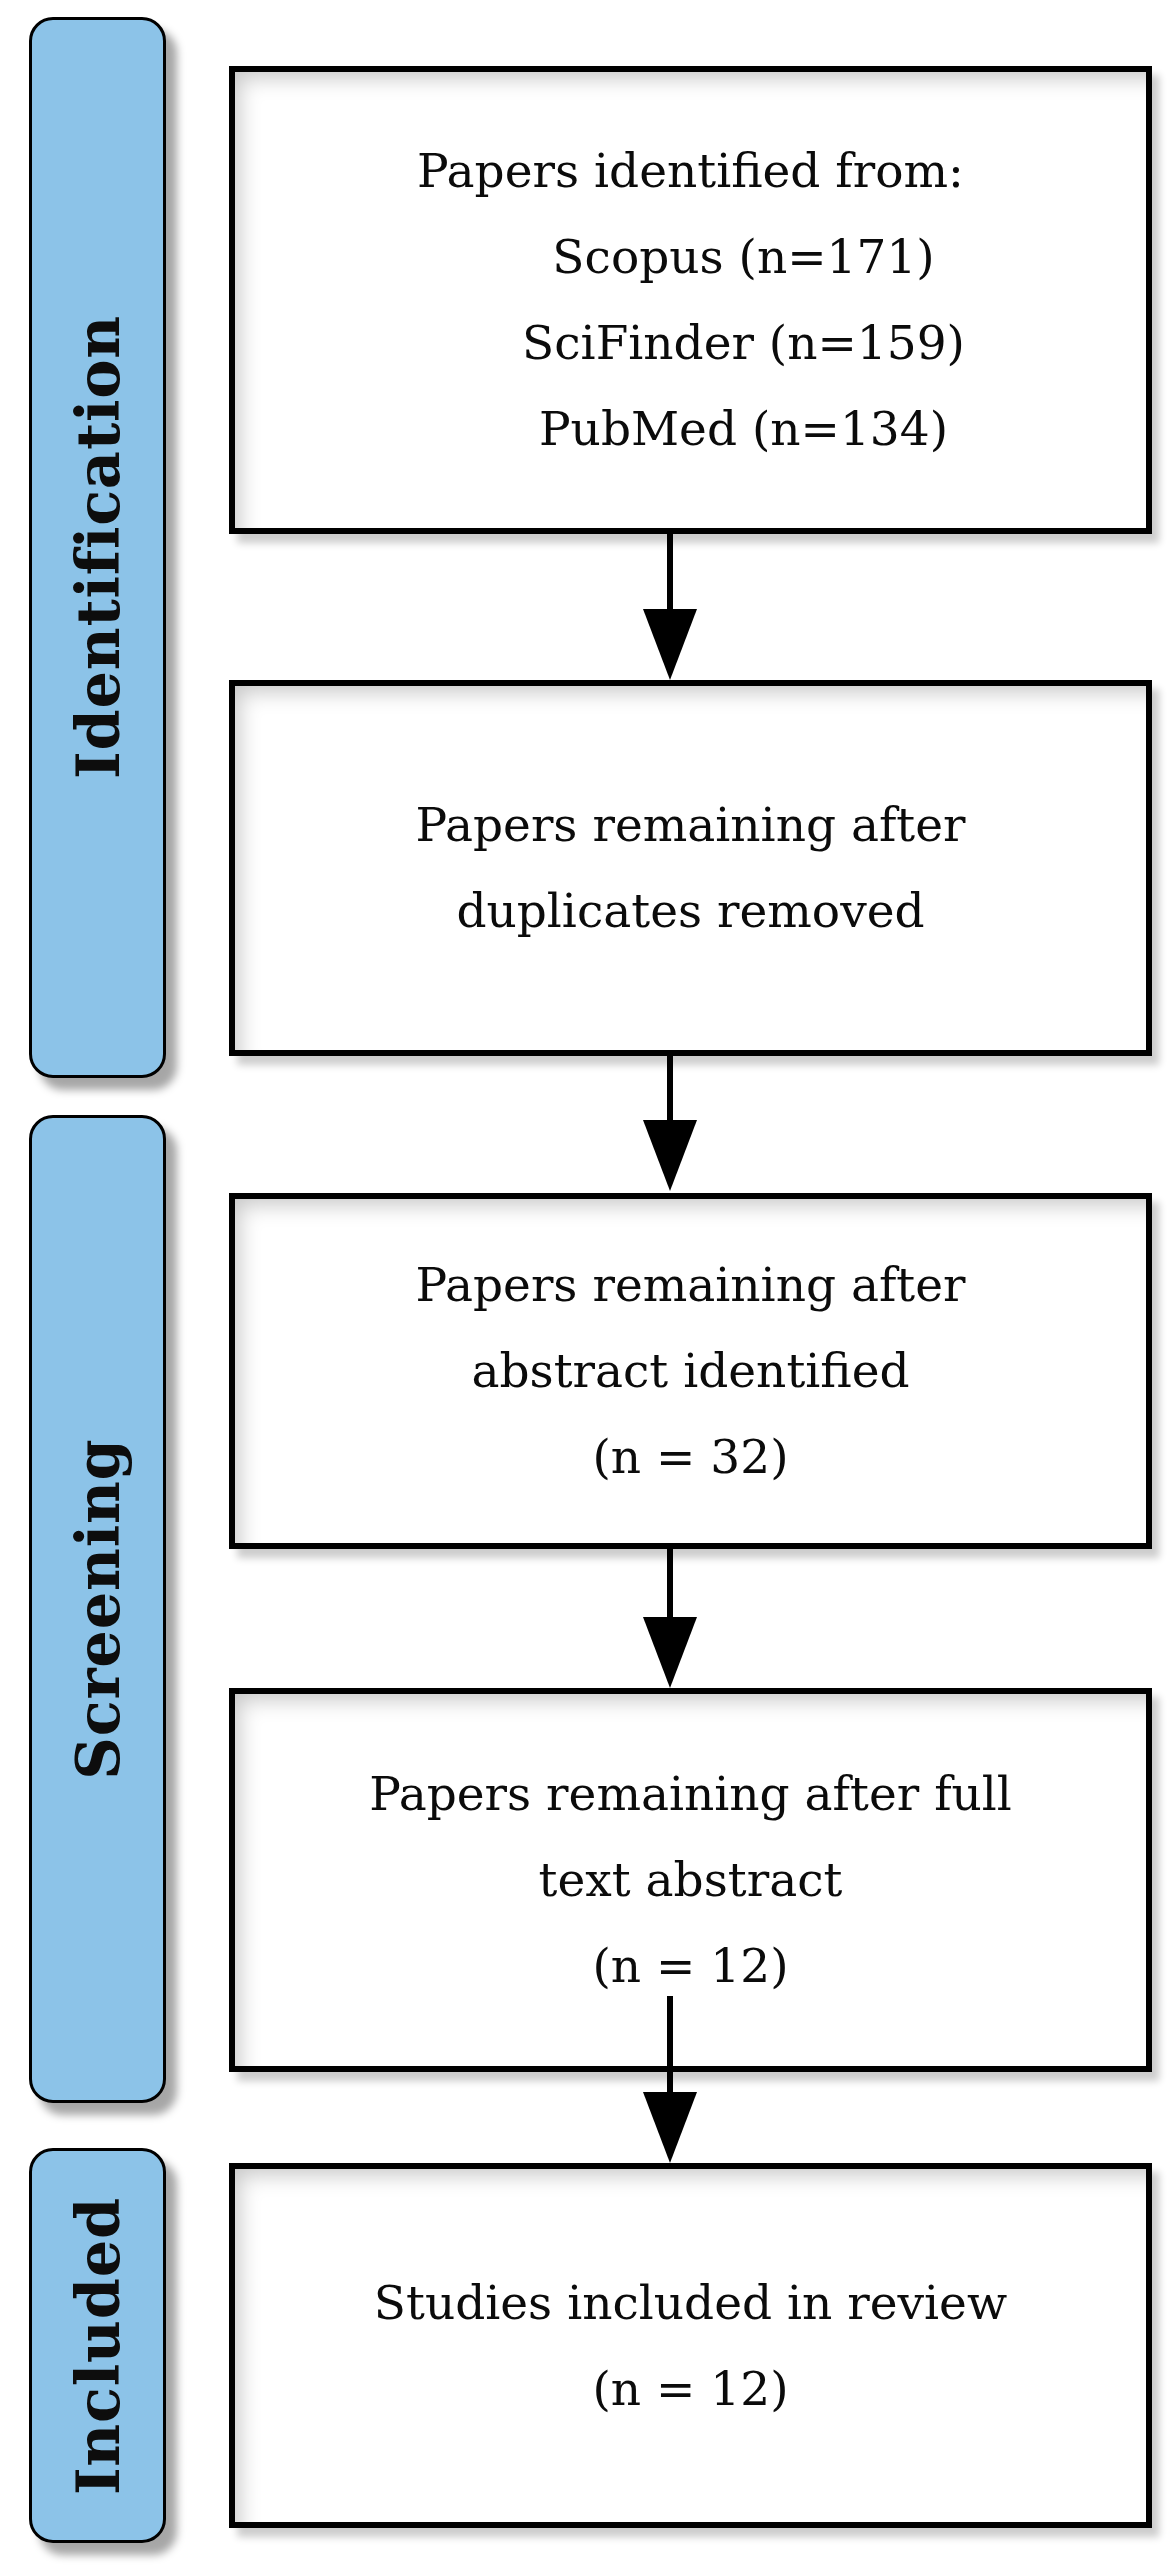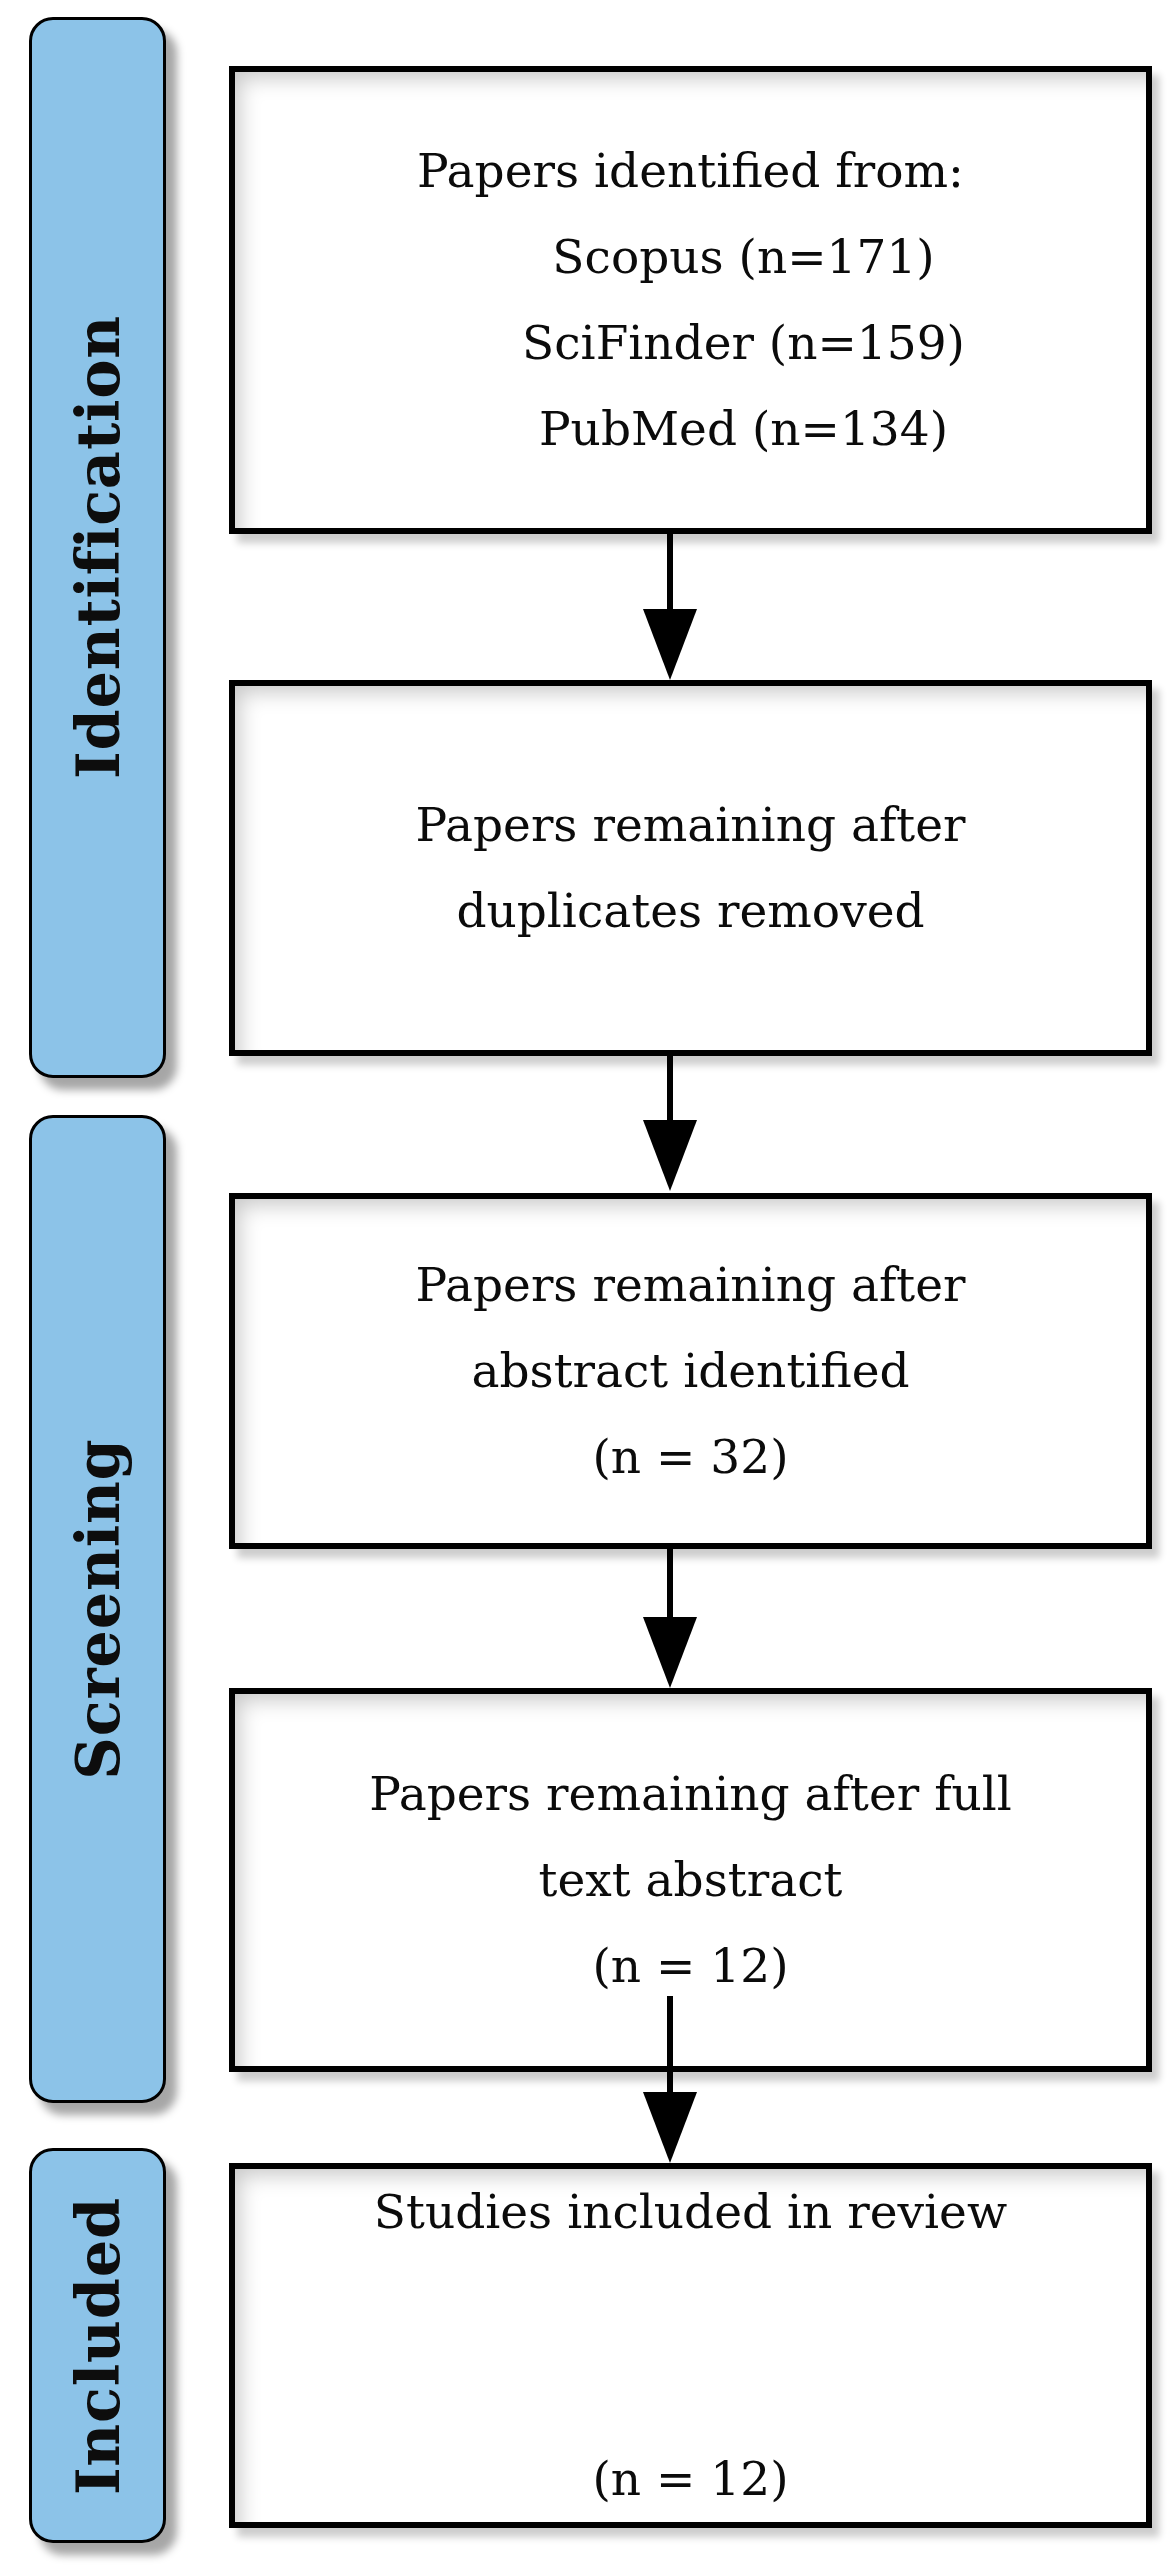--- a/index.html
+++ b/index.html
@@ -54,21 +54,21 @@
     line-height: 86px;
     color: #0b0b0b;
     box-shadow: inset 13.5px 15px 21px -9px rgba(0,0,0,0.22),
                 7.5px 9px 7.5px rgba(0,0,0,0.20);
     margin-left: 20px;
   }
   #box-identified { top: 66px;   height: 468px; }
   #box-duplicates { top: 680px;  height: 376px; }
   #box-abstract   { top: 1193px; height: 356px; }
   #box-fulltext   { top: 1688px; height: 384px; }
-  #box-included   { top: 2163px; height: 365px; justify-content: space-between; }
+  #box-included   { top: 2163px; height: 365px; }
   .box-line { width: 100%; }
   .box-line.shifted { transform: translateX(53px); }
 
   
   .arrow-shaft {
     position: absolute;
     left: 667px;
     width: 6px;
     background: #000000;
   }

